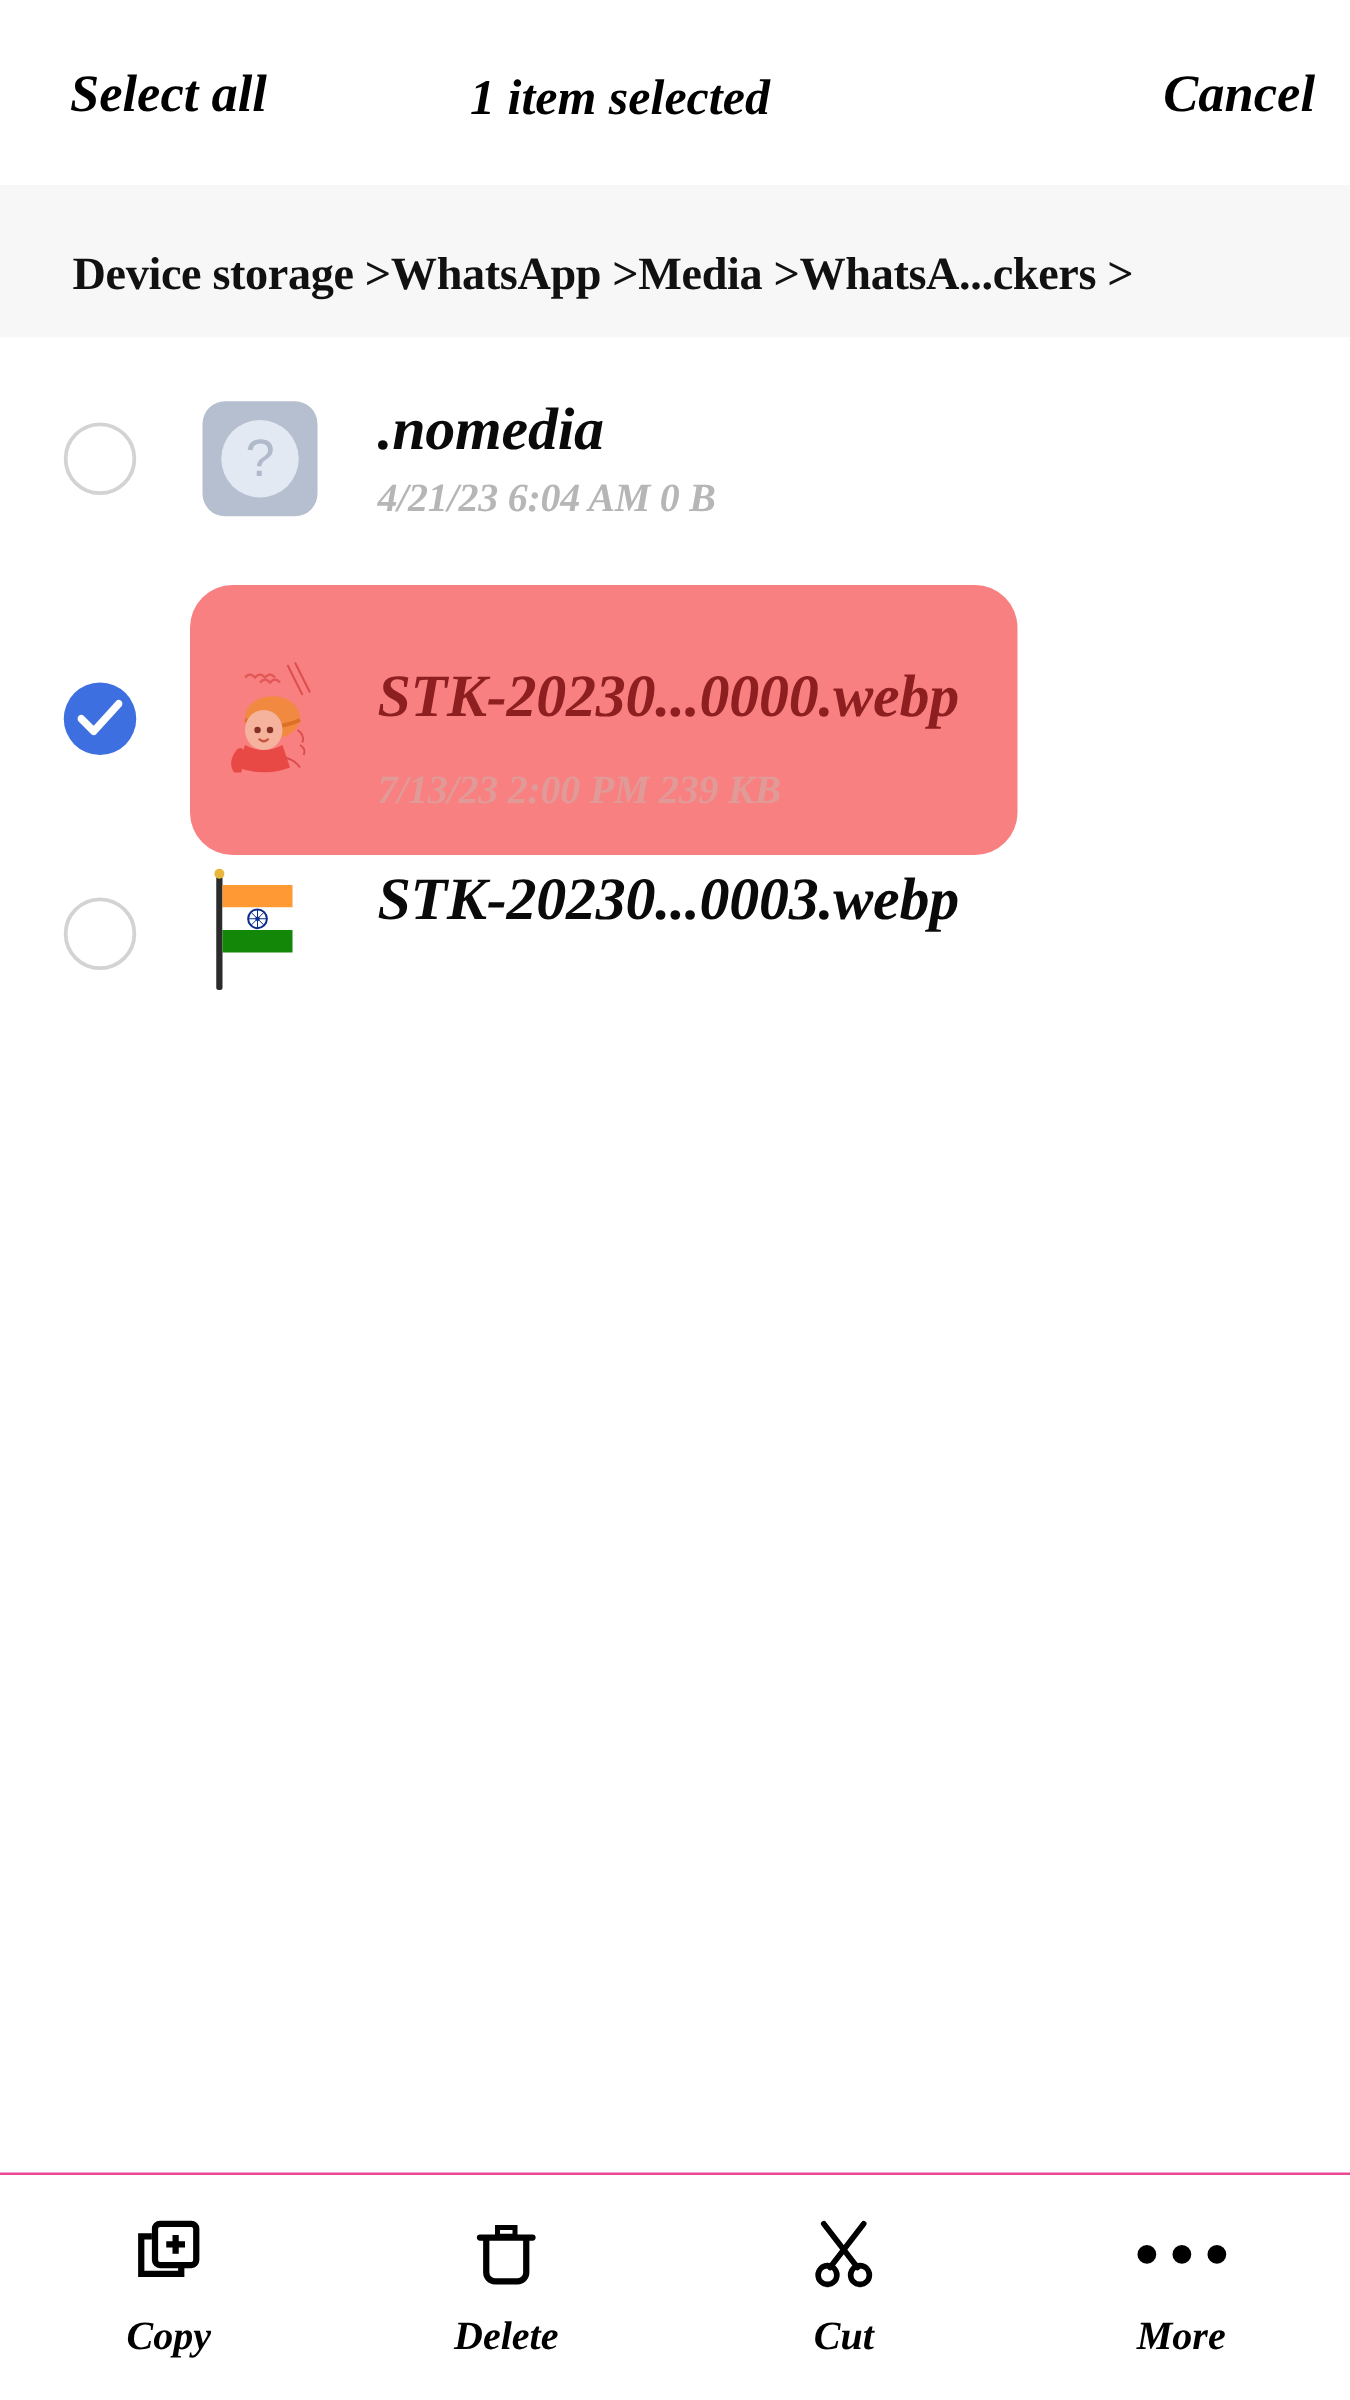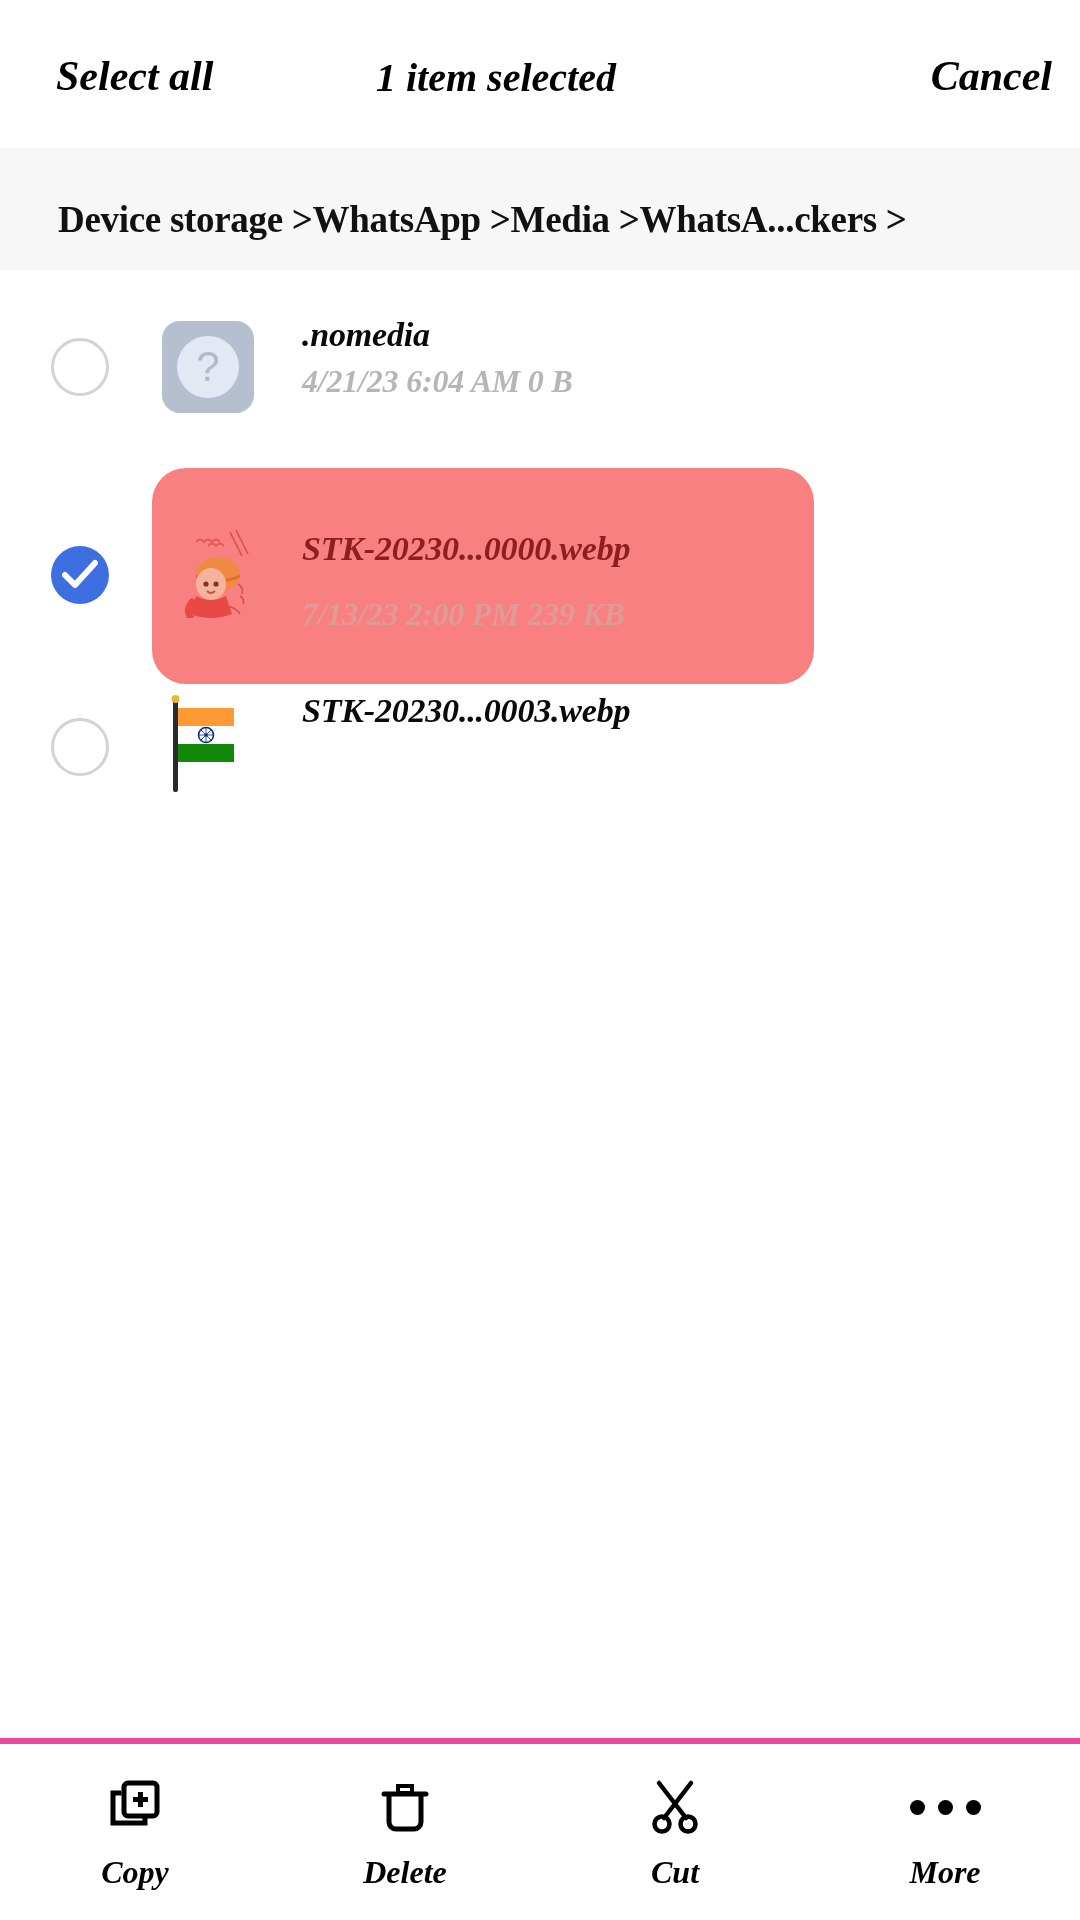--- a/index.html
+++ b/index.html
@@ -178,21 +178,21 @@
     top: 22px;
     width: 96px;
     height: 106px;
   }
 
   
   .row-text {
     position: absolute;
   }
   .file-name {
-    font-size: 34px;
+    font-size: 48px;
     font-weight: bold;
     font-style: italic;
     color: #0a0a0a;
     white-space: nowrap;
     letter-spacing: -0.2px;
   }
   .file-meta {
     font-size: 32px;
     font-style: italic;
     font-weight: bold;
@@ -209,21 +209,21 @@
   .row1 .file-meta { color: #e09a98; margin-top: 28px; }
 
   
   .bottombar {
     position: absolute;
     left: 0;
     bottom: 0;
     width: 1080px;
     height: 182px;
     background: #ffffff;
-    border-top: 6px solid #ec4899;
+    border-top: 2px solid #ec4899;
     display: flex;
     align-items: flex-start;
     justify-content: space-around;
     box-sizing: border-box;
     padding-top: 26px;
   }
   .bottom-action {
     width: 200px;
     display: flex;
     flex-direction: column;

